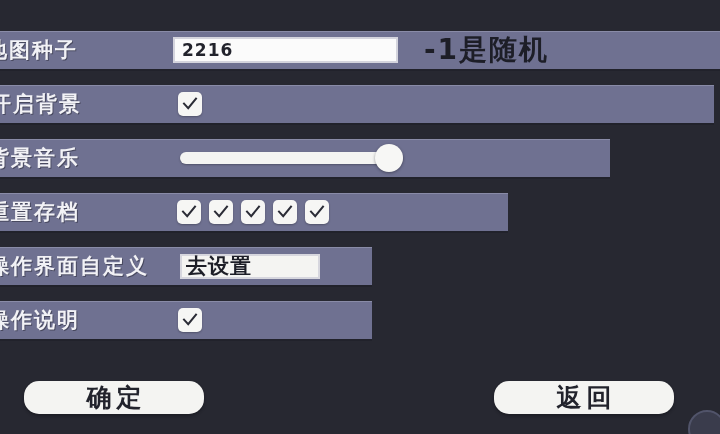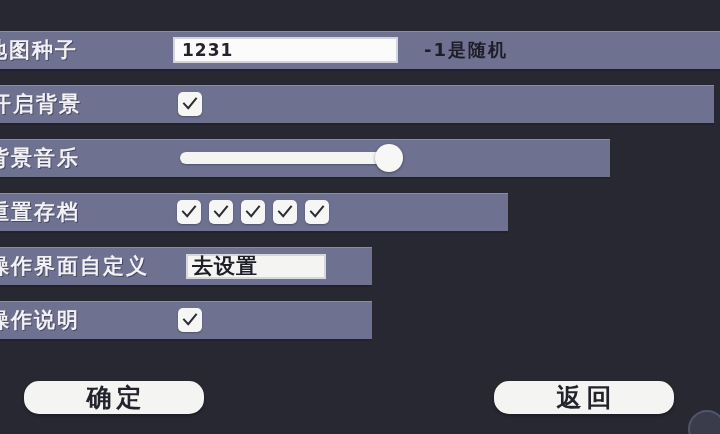--- a/index.html
+++ b/index.html
@@ -79,21 +79,21 @@
     letter-spacing: 1px;
     line-height: 1;
   }
 
   .hint-text {
     position: absolute;
     left: 424px;
     top: 50%;
     transform: translateY(-50%);
     color: #1d1e27;
-    font-size: 18px;
+    font-size: 28px;
     font-weight: bold;
     letter-spacing: 2px;
     line-height: 1;
     white-space: nowrap;
   }
 
   
   .checkbox {
     position: absolute;
     width: 24px;
@@ -133,21 +133,21 @@
     width: 28px;
     height: 28px;
     border-radius: 50%;
     background: #f7f7f5;
     box-shadow: 0 1px 3px rgba(25,25,35,0.45);
   }
 
   
   .inline-button {
     position: absolute;
-    left: 186px;
+    left: 180px;
     top: 7px;
     width: 140px;
     height: 25px;
     background: #f4f4f2;
     border: 2px solid #d6d6de;
     box-sizing: border-box;
     display: flex;
     align-items: center;
     padding-left: 4px;
   }
@@ -194,21 +194,21 @@
   }
 </style>
 </head>
 <body>
 
 <div id="settings-screen">
 
   <div class="option-row" id="row-map-seed" style="top:31px; width:720px;">
     <span class="row-label clip-14">地图种子</span>
     <div class="seed-input">
-      <span class="seed-value">1231</span>
+      <span class="seed-value">2216</span>
     </div>
     <span class="hint-text">-1是随机</span>
   </div>
 
   <div class="option-row" id="row-enable-background" style="top:85px; width:707px;padding-left:7px;">
     <span class="row-label clip-10">开启背景</span>
     <div class="checkbox" style="left:178px;">
       <svg width="18" height="18" viewBox="0 0 18 18">
         <path d="M3 8.6 L7.2 13.2 L15 3.6" stroke="#2b2c36" stroke-width="2" fill="none" stroke-linecap="square" stroke-linejoin="miter"></path>
       </svg>

